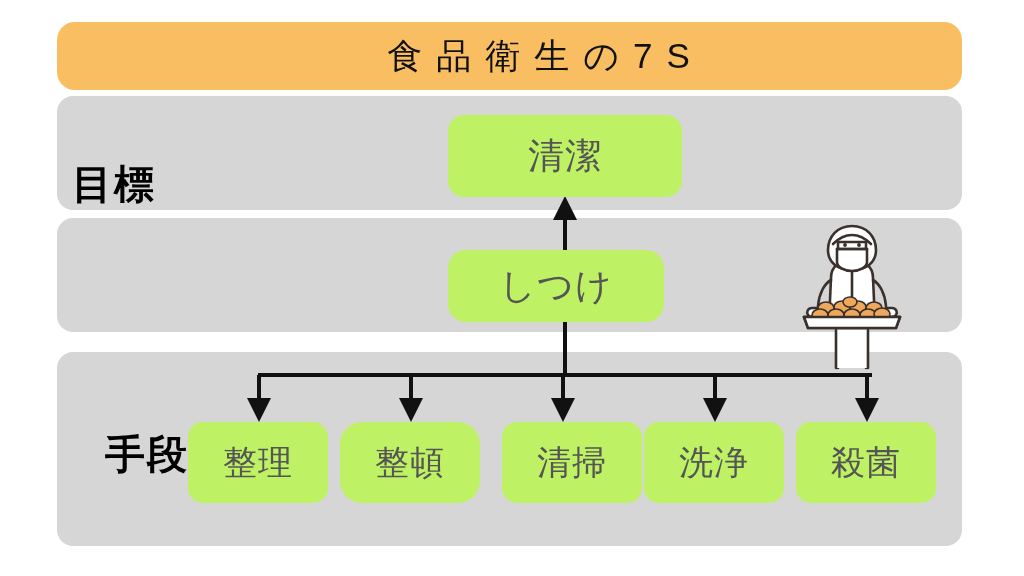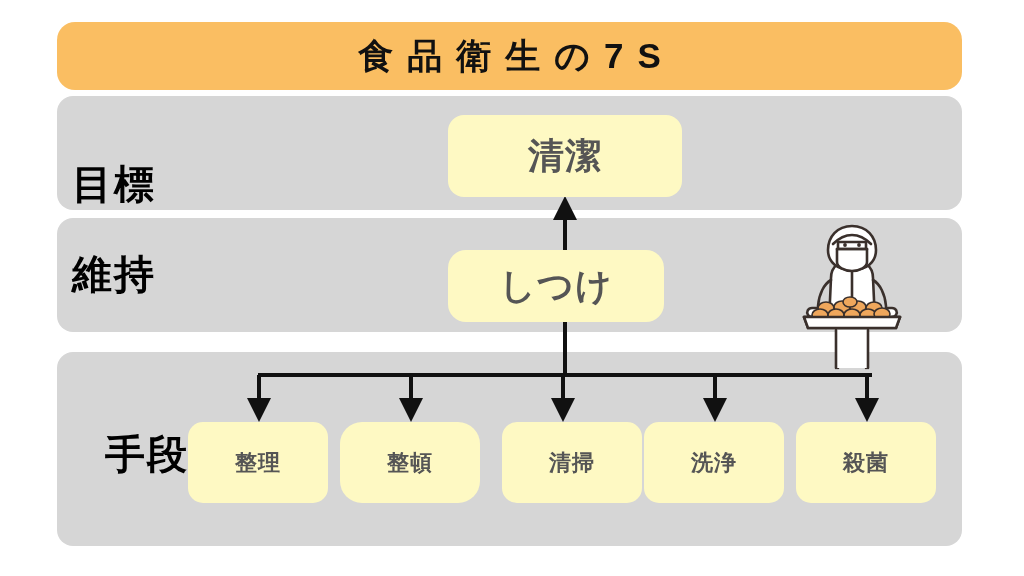--- a/index.html
+++ b/index.html
@@ -47,25 +47,26 @@
   .title-text {
     position: absolute;
     left: 57px;
     top: 22px;
     width: 905px;
     height: 68px;
     display: flex;
     align-items: center;
     justify-content: center;
     font-size: 35px;
-    font-weight: 700;
+    font-weight: 400;
     color: #111111;
     letter-spacing: 14px;
     text-indent: 14px;
     white-space: nowrap;
+    padding-left: 29px;
   }
 
   
   .row-label {
     position: absolute;
     left: 72px;
     width: 150px;
     font-size: 40px;
     font-weight: 700;
     color: #000000;
@@ -73,28 +74,28 @@
     line-height: 1;
     white-space: nowrap;
   }
   .row-label-1 { top: 132px; margin-top: 32px; }
   .row-label-2 { top: 254px; }
   .row-label-3 { top: 434px; text-align: center; }
 
   
   .node {
     position: absolute;
-    background: #fef9c3;
+    background: #bef264;
     border-radius: 16px;
     display: flex;
     align-items: center;
     justify-content: center;
     color: #555555;
     font-size: 36px;
-    font-weight: 700;
+    font-weight: 400;
     letter-spacing: 1px;
     white-space: nowrap;
     box-sizing: border-box;
   }
 
   .node-goal {
     left: 448px;
     top: 115px;
     width: 234px;
     height: 82px;
@@ -104,21 +105,21 @@
     top: 250px;
     width: 216px;
     height: 72px;
     border-radius: 18px;
   }
 
   .node-means {
     top: 422px;
     width: 140px;
     height: 81px;
-    font-size: 22px;
+    font-size: 34px;
     border-radius: 15px;
   }
   .means-0 { left: 188px; }
   .means-1 { left: 340px; border-radius: 22px; }
   .means-2 { left: 502px; }
   .means-3 { left: 644px; }
   .means-4 { left: 796px; }
 
   
   #connectors {
@@ -144,21 +145,20 @@
 <div id="canvas">
 
   <div class="band band-title"></div>
   <div class="band band-row band-row1"></div>
   <div class="band band-row band-row2"></div>
   <div class="band band-row band-row3"></div>
 
   <div class="title-text">食品衛生の7S</div>
 
   <div class="row-label row-label-1">目標</div>
-  <div class="row-label row-label-2">維持</div>
   <div class="row-label row-label-3">手段</div>
 
   <svg id="connectors" viewBox="0 0 1024 576">
 
     <g>
       <line x1="565" y1="250" x2="565" y2="208" stroke="#111111" stroke-width="4"></line>
       <polygon points="565,196 553,220 577,220" fill="#111111"></polygon>
     </g>
 
     <g>

